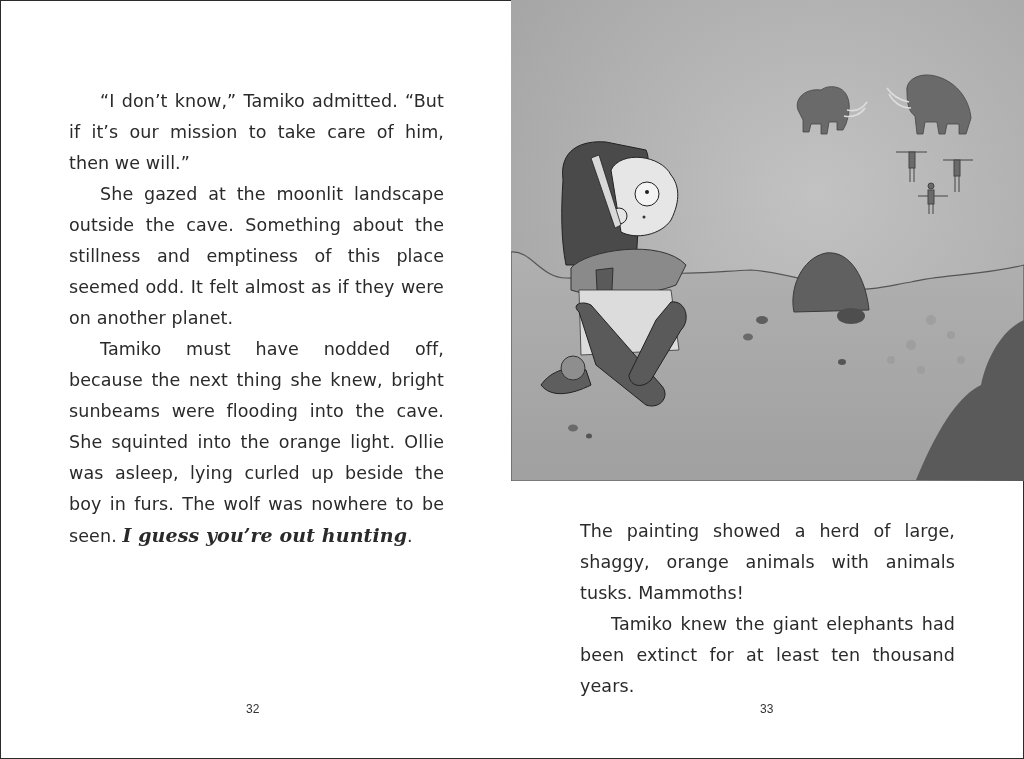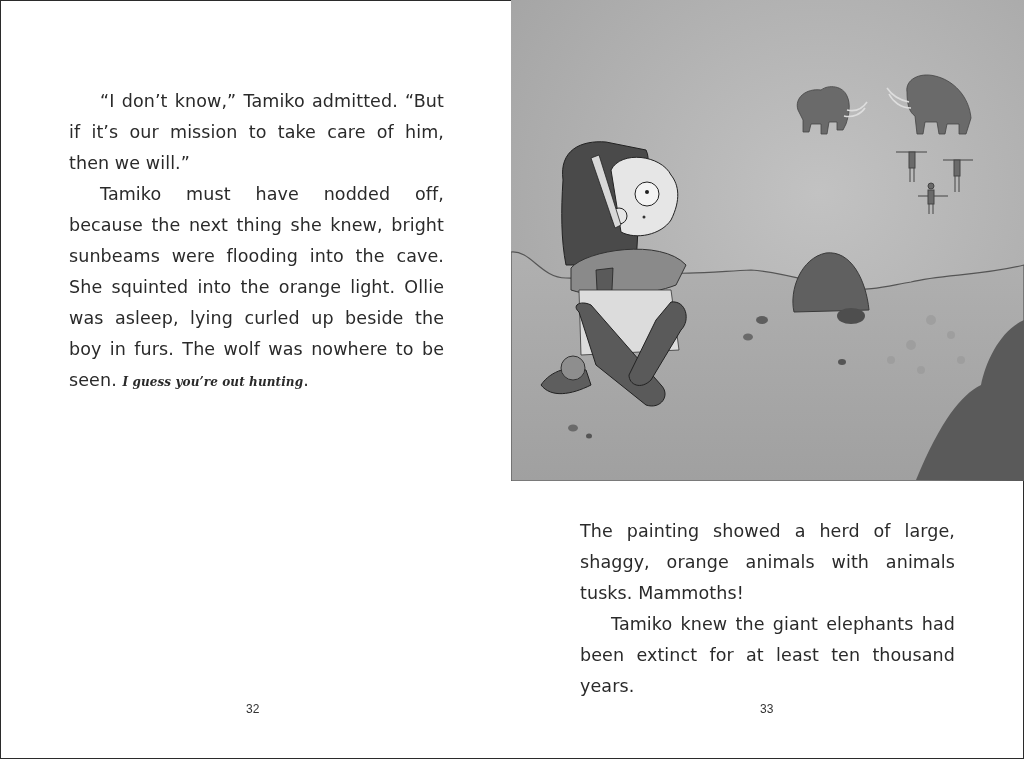--- a/index.html
+++ b/index.html
@@ -26,21 +26,21 @@
       letter-spacing: 0.1px;
     }
     .left-text { left: 69px; top: 86px; width: 375px; }
     .right-text { left: 69px; top: 516px; width: 375px; }
     .text-block p { margin: 0; }
     .text-block p.indent { text-indent: 31px; }
     .text-block p.first-noindent { text-indent: 0; }
     .thought {
       font-family: "DejaVu Serif", serif;
       font-style: italic; font-weight: bold;
-      font-size: 12px;
+      font-size: 19px;
     }
     .page-number {
       position: absolute; top: 702px;
       font-size: 12px; color: #333;
       font-family: "Liberation Sans", sans-serif;
     }
     .left-num { left: 246px; }
     .right-num { left: 249px; }
 
     .illustration {
@@ -51,20 +51,21 @@
     .illustration svg { display: block; }
   </style>
 </head>
 <body>
 
 <div class="frame"></div>
 
 <div class="page page-left">
   <div class="text-block left-text">
     <p class="indent">“I don’t know,” Tamiko admitted. “But if it’s our mission to take care of him, then we will.”</p>
+    <p class="indent">She gazed at the moonlit landscape outside the cave. Something about the stillness and emptiness of this place seemed odd. It felt almost as if they were on another planet.</p>
     <p class="indent"><span>Tamiko must have nodded off, because the next thing she knew, bright sunbeams were flooding into the cave. She squinted into the orange light. Ollie was asleep, lying curled up beside the boy in furs. The wolf was nowhere to be seen. </span><span class="thought">I guess you’re out hunting</span><span>.</span></p>
   </div>
   <div class="page-number left-num">32</div>
 </div>
 
 <div class="page page-right">
   <div class="illustration">
     <svg width="513" height="481" viewBox="0 0 513 481" xmlns="http://www.w3.org/2000/svg">
       <defs>
         <radialGradient id="wallg" cx="0.6" cy="0.4" r="0.8">

